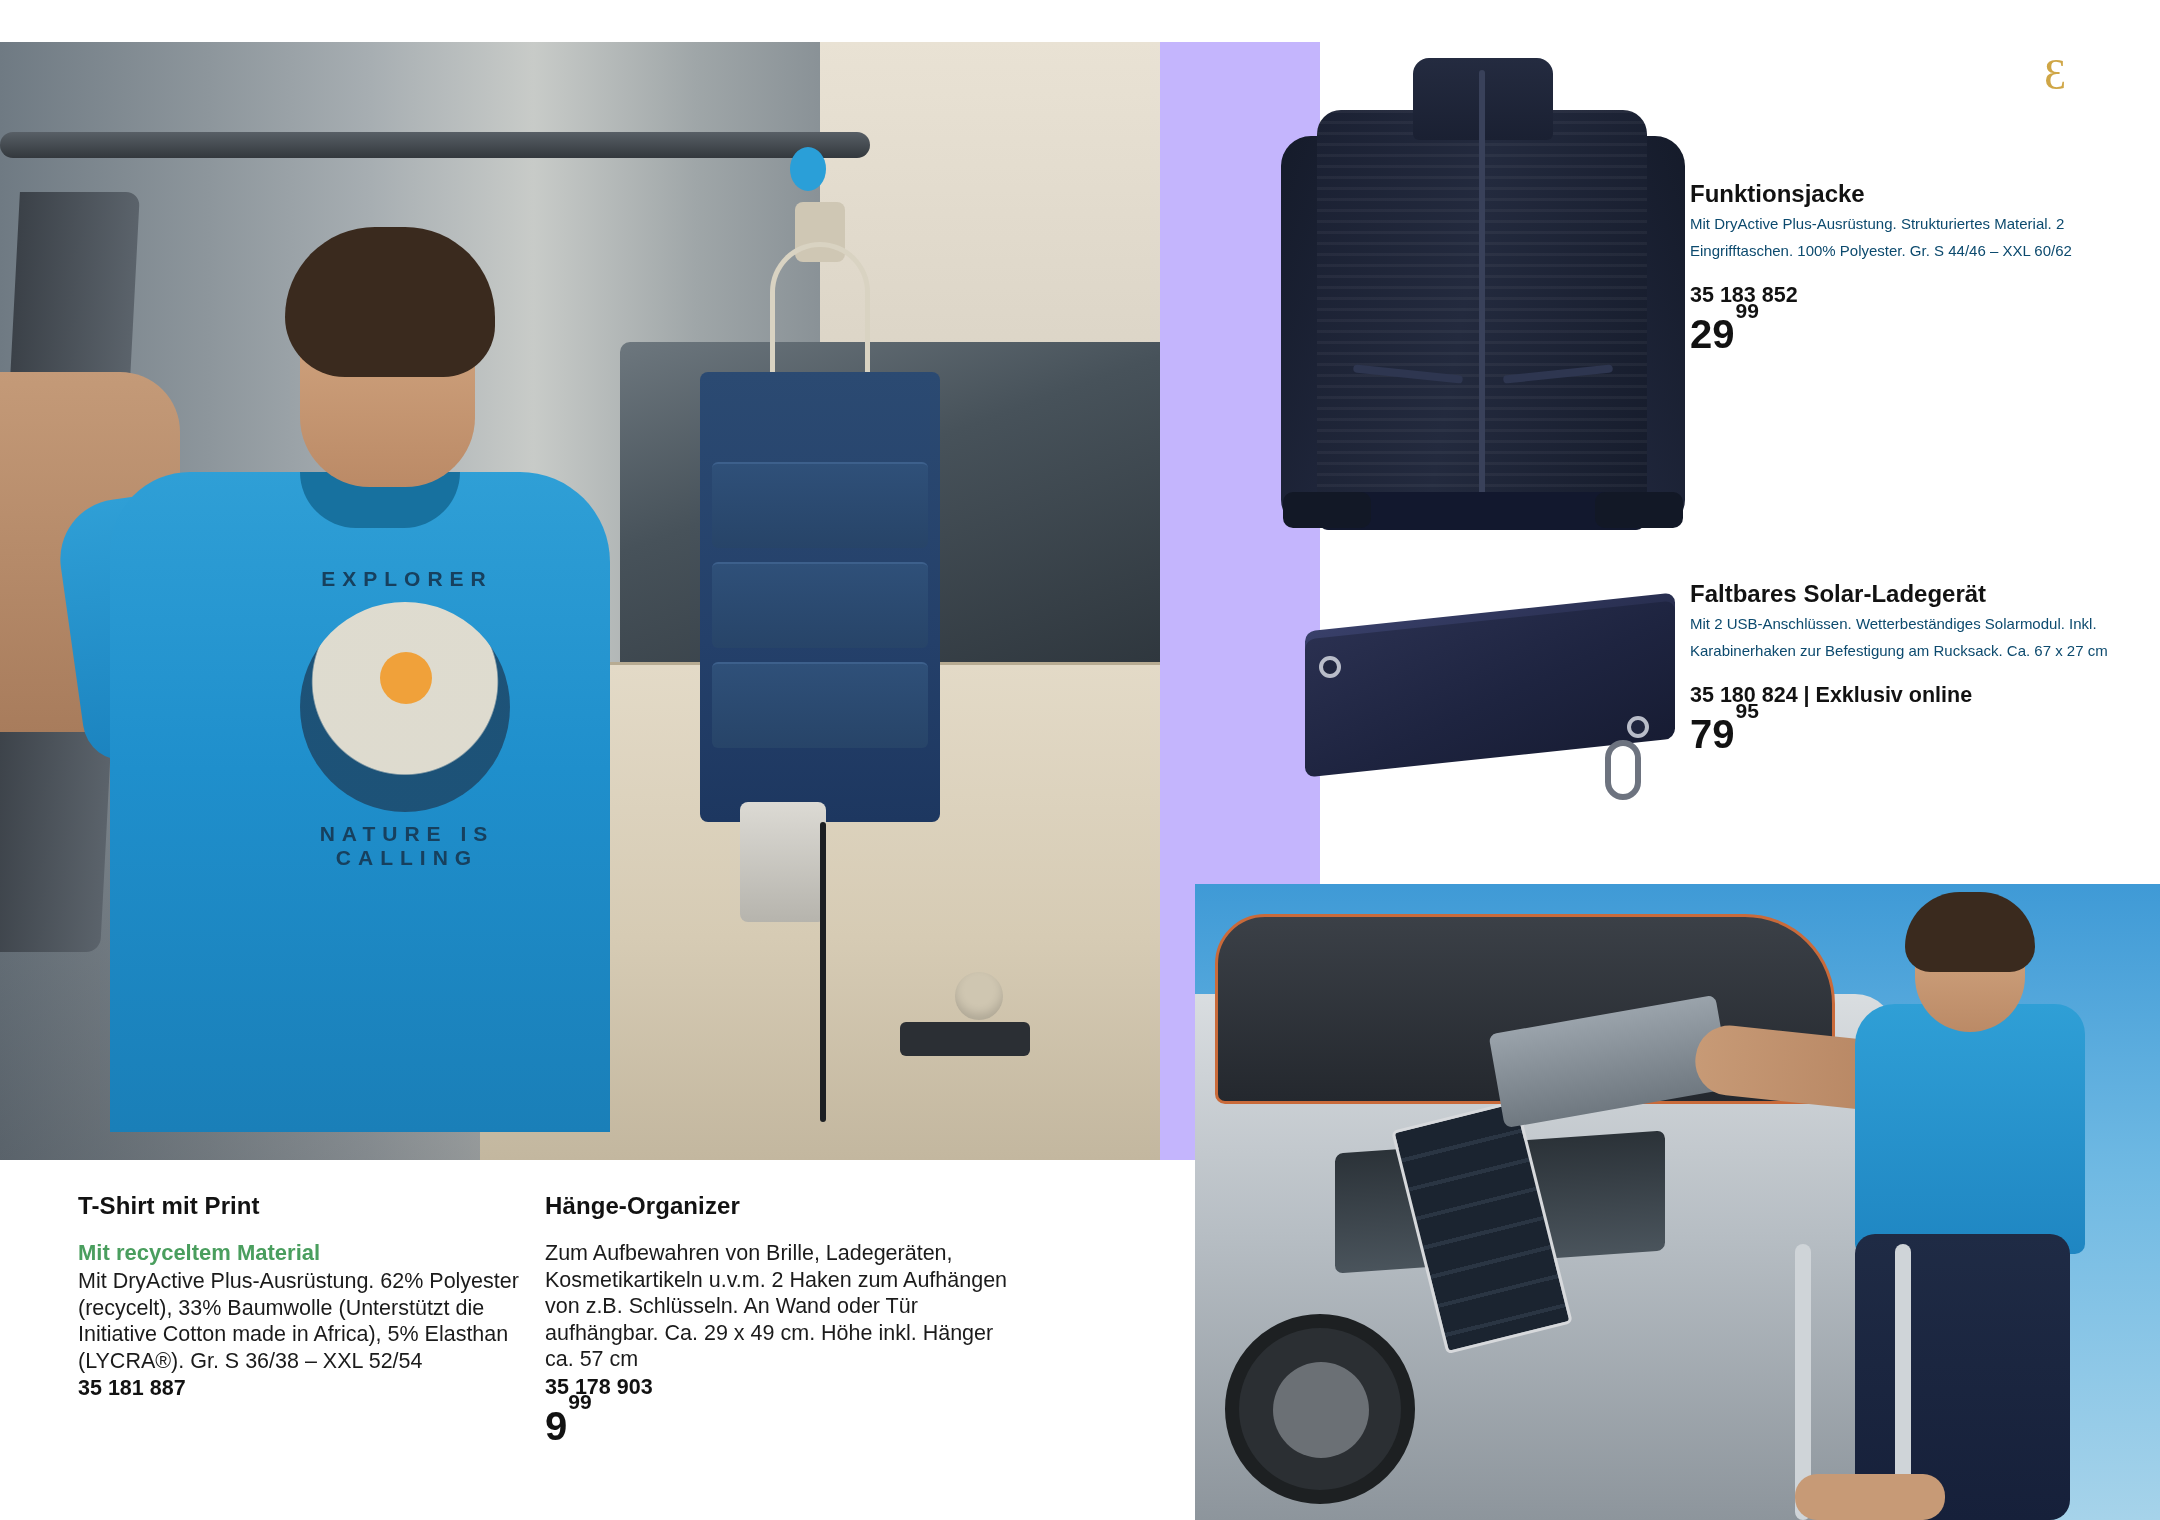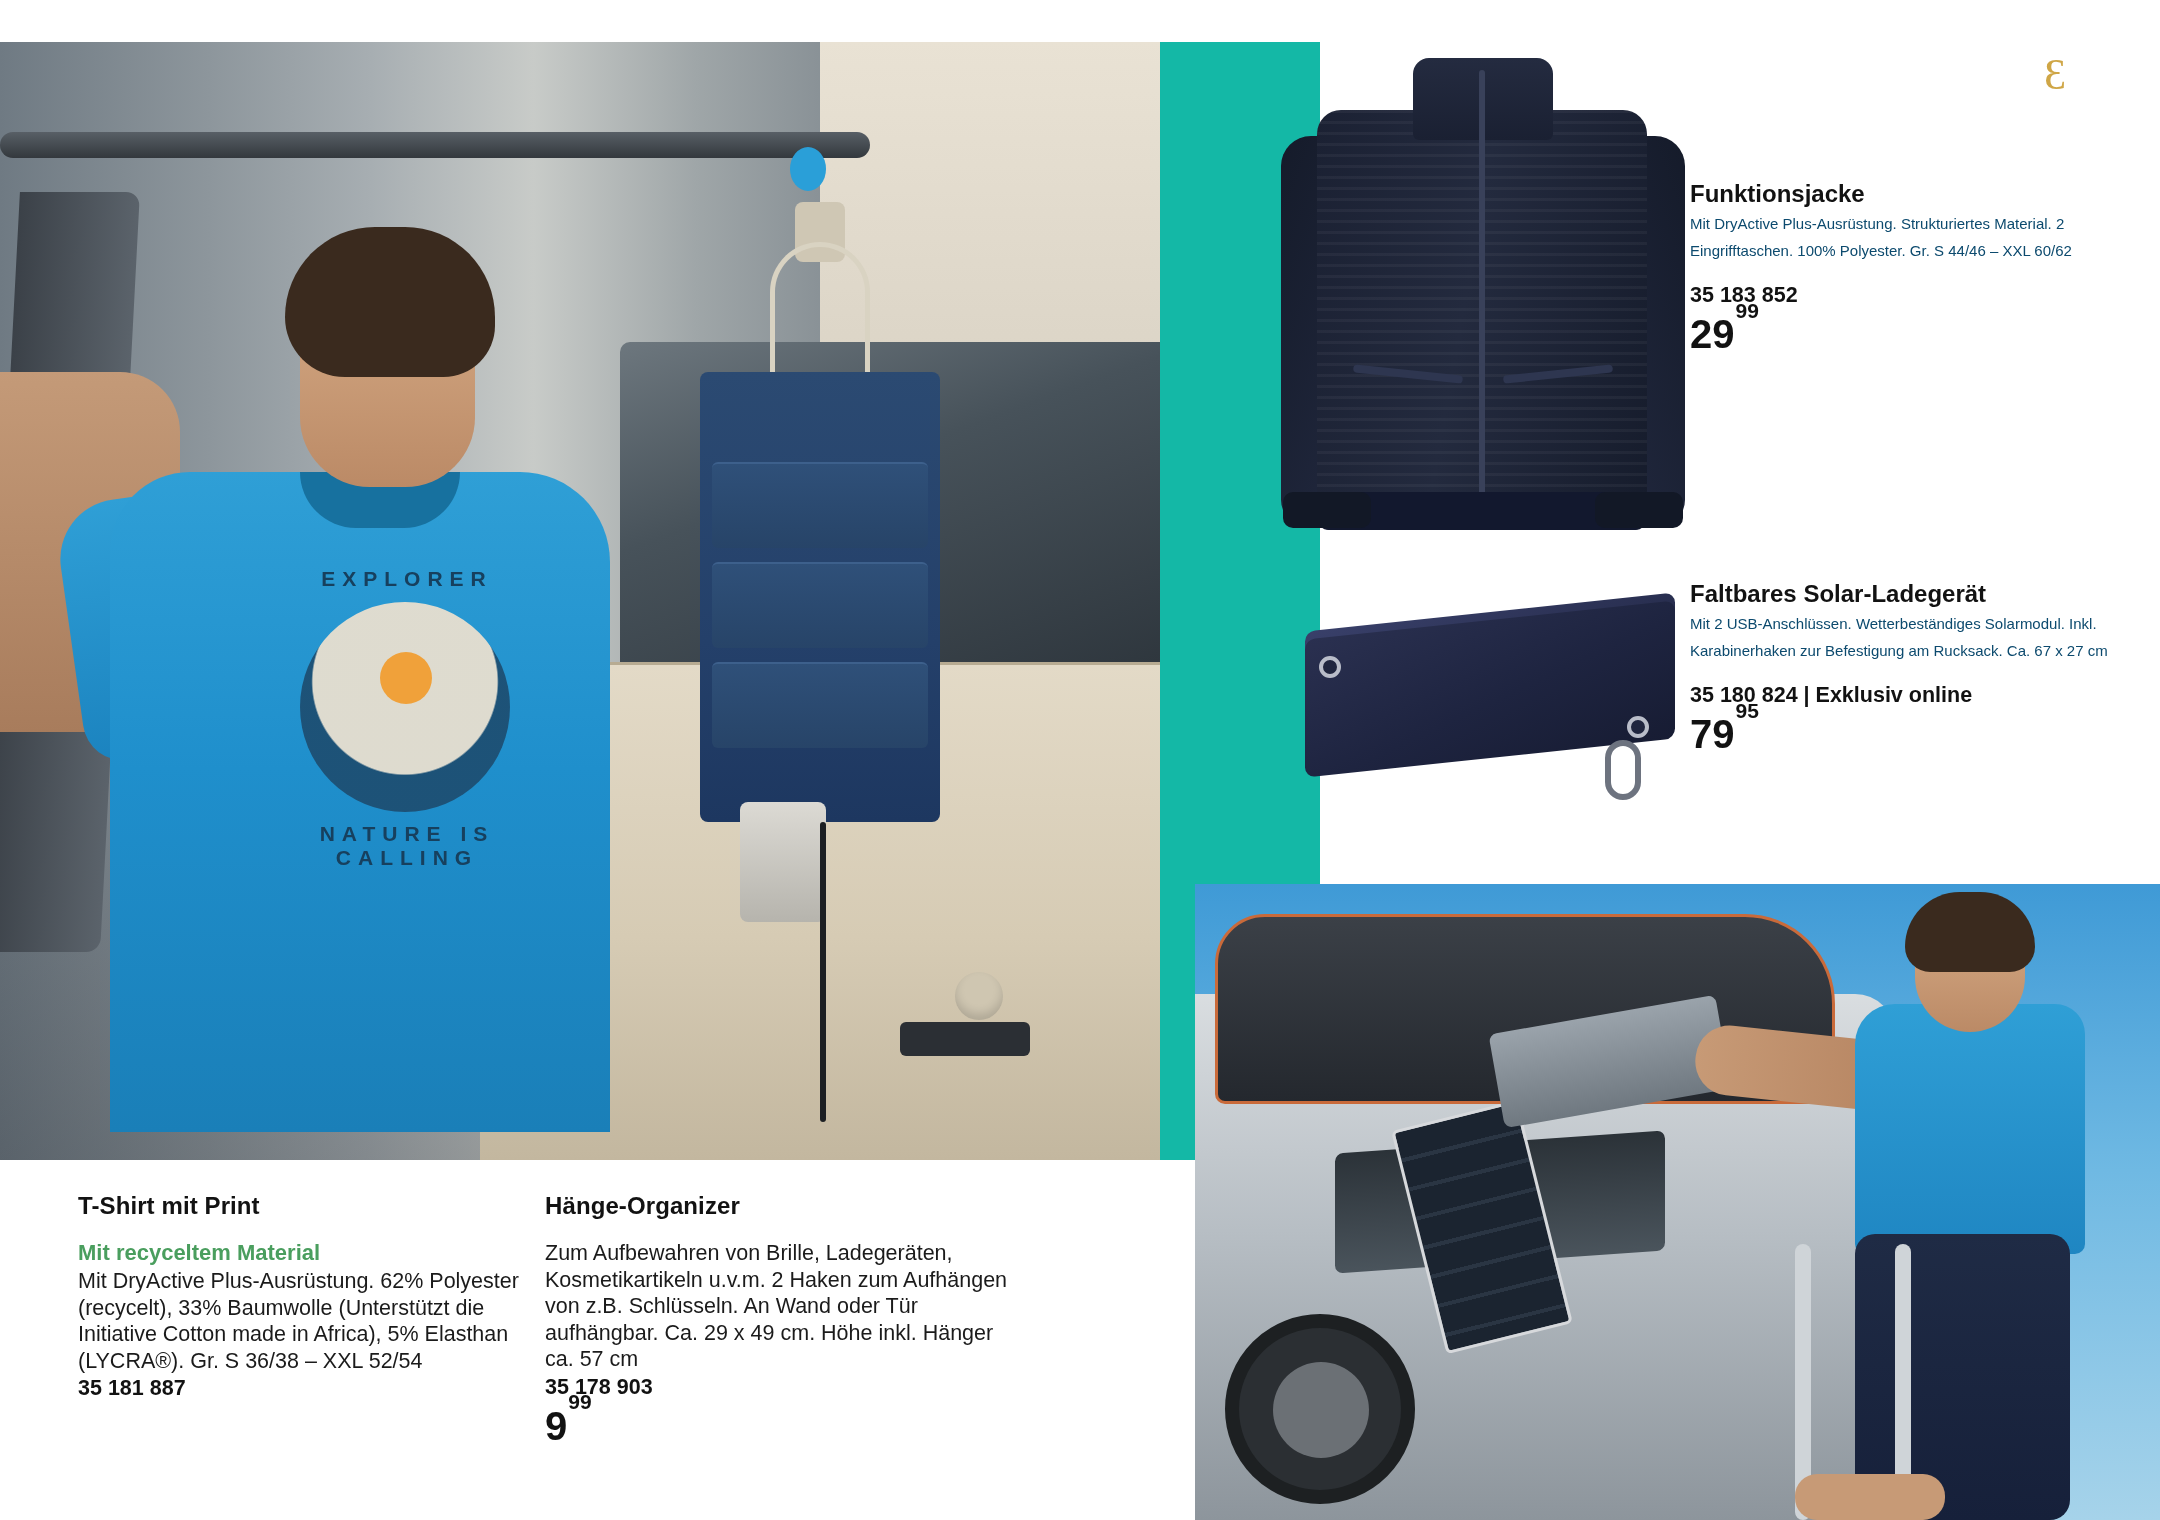--- a/index.html
+++ b/index.html
@@ -23,21 +23,21 @@
     left: 0; top: 0;
     width: 1160px;
     height: 1520px;
   }
   .hero-photo {
     position: absolute;
     left: 0; top: 42px;
     width: 1320px;
     height: 1118px;
     overflow: hidden;
-    background: #14b8a6;
+    background: #c4b5fd;
   }
   
   .hero-sky {
     position: absolute; left: 820px; top: 0; width: 340px; height: 1118px;
     background: linear-gradient(180deg,#e9e2d4 0%,#d9d2c4 35%,#cfd3cf 60%,#b9beb9 100%);
   }
   .hero-van-body {
     position: absolute; left: 0; top: 0; width: 1160px; height: 1118px;
     background:
       linear-gradient(180deg, rgba(60,66,72,0.0) 0%, rgba(40,44,50,0.0) 55%, rgba(25,28,33,0.25) 100%),

